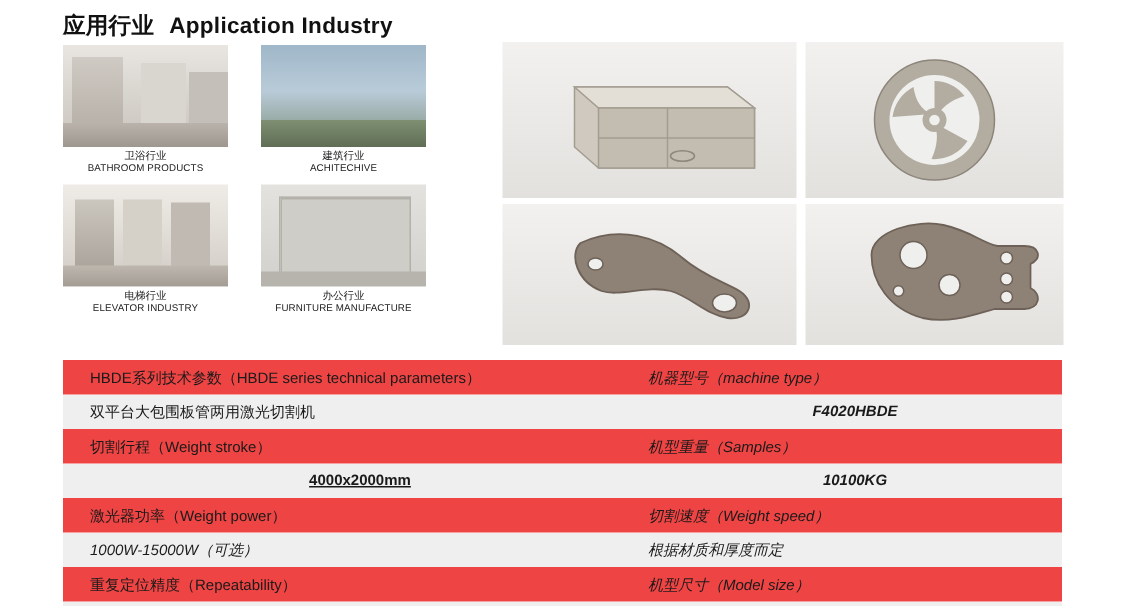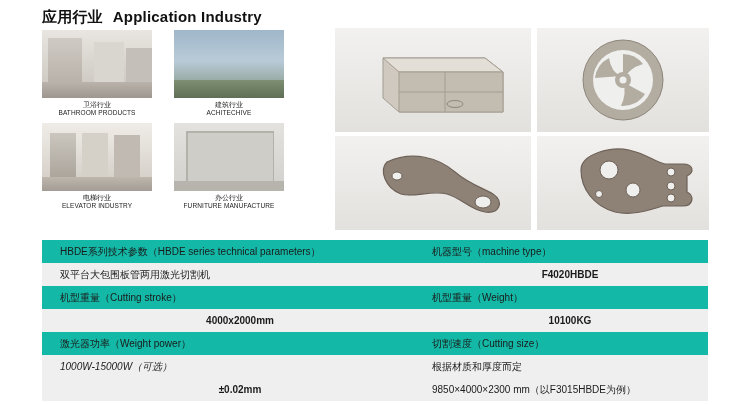--- a/index.html
+++ b/index.html
@@ -94,22 +94,22 @@
   }
   .spec-table td {
     height: 23px;
     font-size: 10px;
     padding: 0 0 0 18px;
     vertical-align: middle;
     color: #1a1a1a;
     white-space: nowrap;
     overflow: hidden;
   }
-  .spec-table td.right-col { padding-left: 12px; }
-  .spec-table tr.shade td { background: #14b8a6; margin-top: 41px; }
+  .spec-table td.right-col { padding-left: 12px; font-style: italic; }
+  .spec-table tr.shade td { background: #ef4444; margin-top: 41px; }
   .spec-table tr.plain td { background: #efefef; }
   .spec-table td.bold { font-weight: bold; text-align: center; }
 
   
   .ph-bathroom {
     background:
       linear-gradient(180deg,#e9e6e1 0%, #d8d4ce 48%, #c9c4bd 100%);
   }
   .ph-bathroom::before {
     content:"";
@@ -271,35 +271,39 @@
     <tbody id="spec-body">
         <tr class="shade">
           <td class="left-col" style="width: 360px;">HBDE系列技术参数（HBDE series technical parameters）</td>
           <td class="right-col">机器型号（machine type）</td>
         </tr>
         <tr class="plain">
           <td class="left-col" style="width: 360px;">双平台大包围板管两用激光切割机</td>
           <td class="right-col bold">F4020HBDE</td>
         </tr>
         <tr class="shade">
-          <td class="left-col" style="width: 360px;">机型重量（Cutting stroke）</td>
-          <td class="right-col">机型重量（Weight）</td>
+          <td class="left-col" style="width: 360px;">切割行程（Weight stroke）</td>
+          <td class="right-col">机型重量（Samples）</td>
         </tr>
         <tr class="plain">
-          <td class="left-col bold" style="width: 360px;">4000x2000mm</td>
+          <td class="left-col bold" style="width: 360px; text-decoration: underline;">4000x2000mm</td>
           <td class="right-col bold">10100KG</td>
         </tr>
         <tr class="shade">
           <td class="left-col" style="width: 360px;">激光器功率（Weight power）</td>
-          <td class="right-col">切割速度（Cutting size）</td>
+          <td class="right-col">切割速度（Weight speed）</td>
         </tr>
         <tr class="plain">
           <td class="left-col" style="width: 360px; font-style: italic;">1000W-15000W（可选）</td>
           <td class="right-col">根据材质和厚度而定</td>
         </tr>
+        <tr class="shade">
+          <td class="left-col" style="width: 360px;">重复定位精度（Repeatability）</td>
+          <td class="right-col">机型尺寸（Model size）</td>
+        </tr>
         <tr class="plain">
           <td class="left-col bold" style="width: 360px;">±0.02mm</td>
           <td class="right-col">9850×4000×2300 mm（以F3015HBDE为例）</td>
         </tr>
       </tbody>
   </table>
 
 </div>
 
 </body></html>

